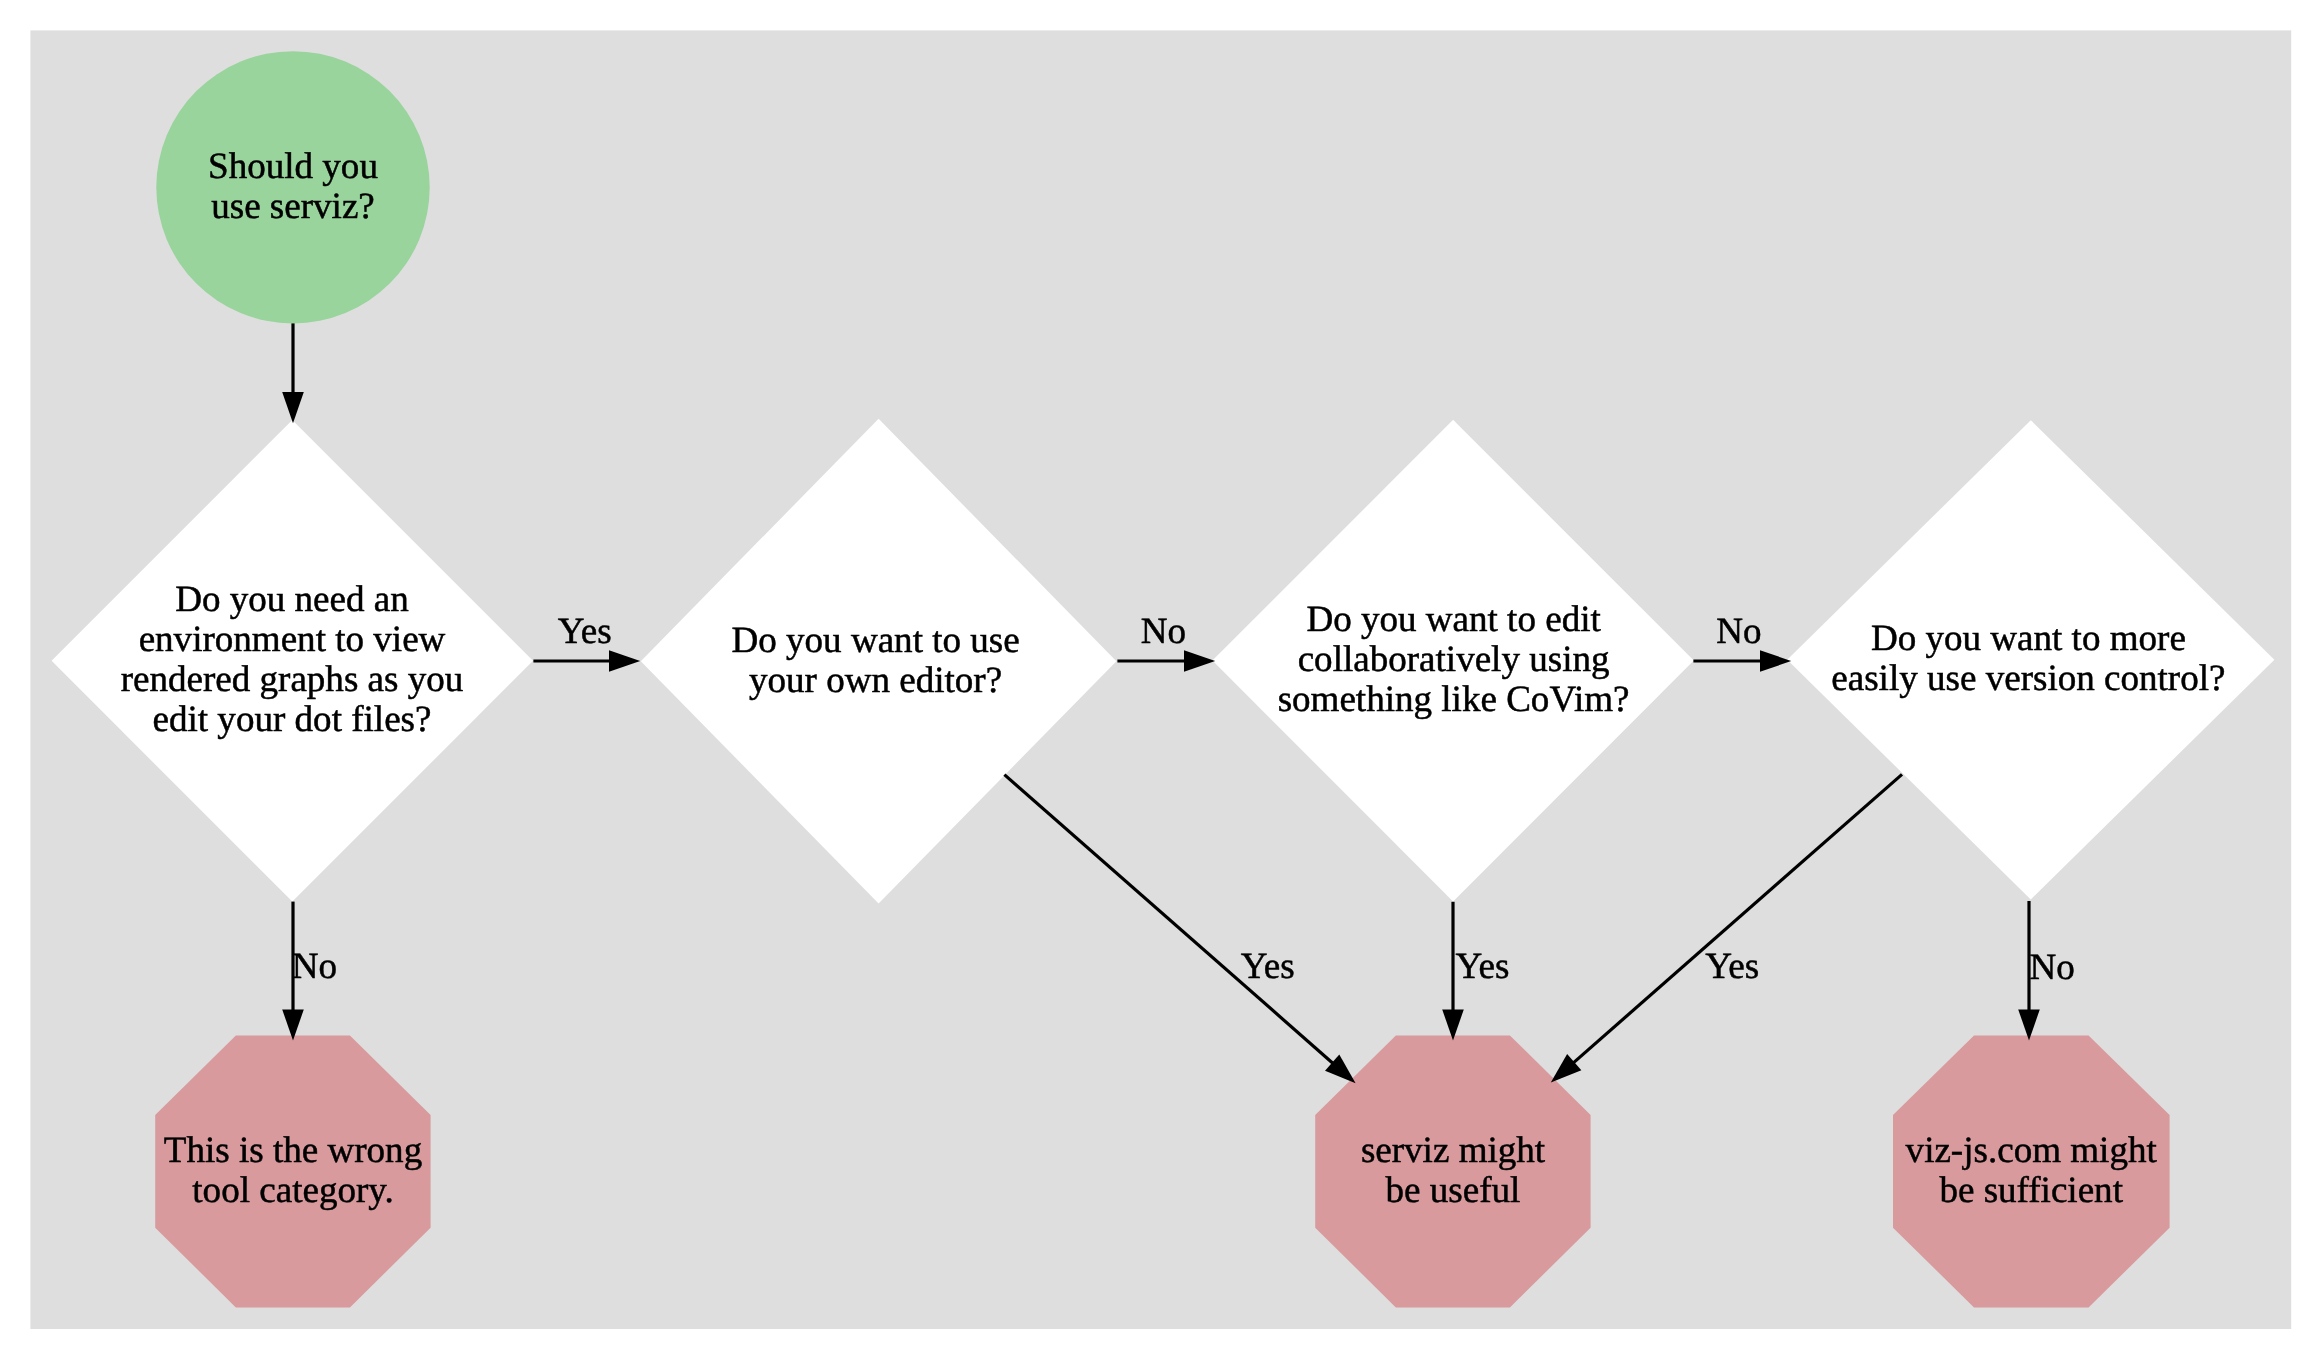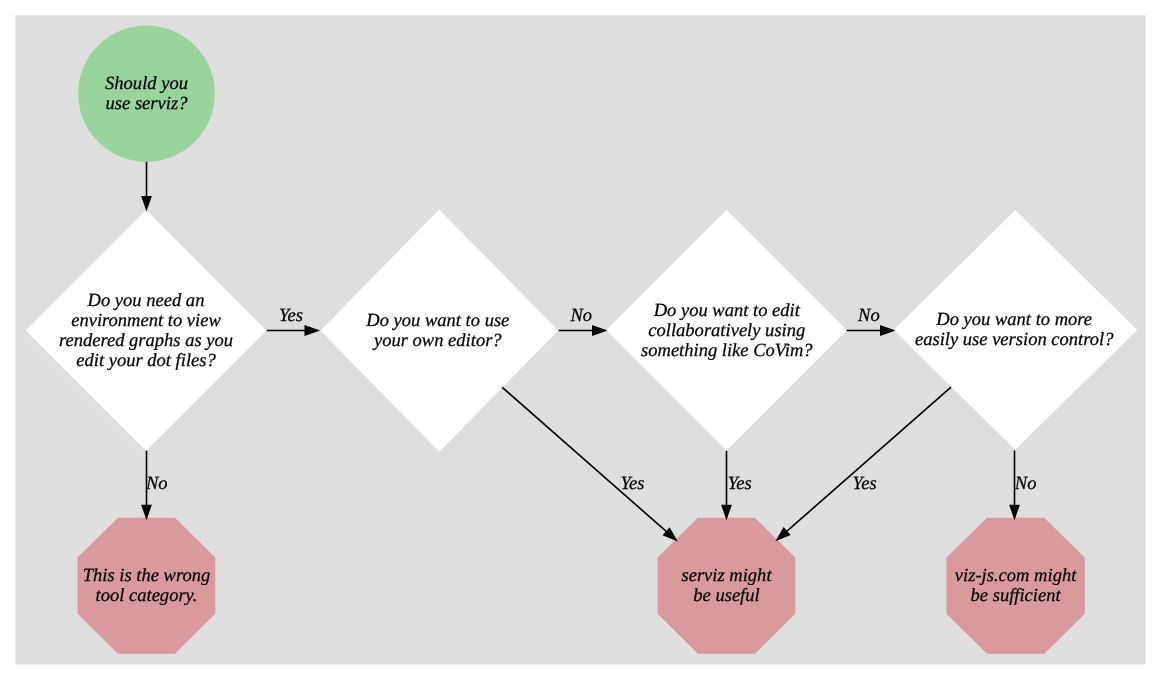--- a/index.html
+++ b/index.html
@@ -1,20 +1,20 @@
 <!DOCTYPE html>
 <html><head>
 <meta charset="utf-8">
 <title>serviz decision flowchart</title>
 <style>
   html,body{margin:0;padding:0;}
   body{width:1161px;height:680px;overflow:hidden;background:#ffffff;
        font-family:"Liberation Serif",serif;}
   #stage{position:relative;width:933px;height:680px;
-         will-change:transform;font-style:italic;}
+         will-change:transform;}
   svg{display:block;shape-rendering:geometricPrecision;}
   text{font-family:"Liberation Serif",serif;font-size:18.55px;fill:#000000;
        stroke:#000000;stroke-width:0.25px;paint-order:stroke fill;
        text-rendering:geometricPrecision;}
   .node-label{text-anchor:middle;}
   .edge-label{text-anchor:start;}
   .node-shape{stroke:none;}
   .edge-line{stroke:#000000;stroke-width:1.6;fill:none;}
   .edge-head{fill:#000000;stroke:none;}
 </style>

